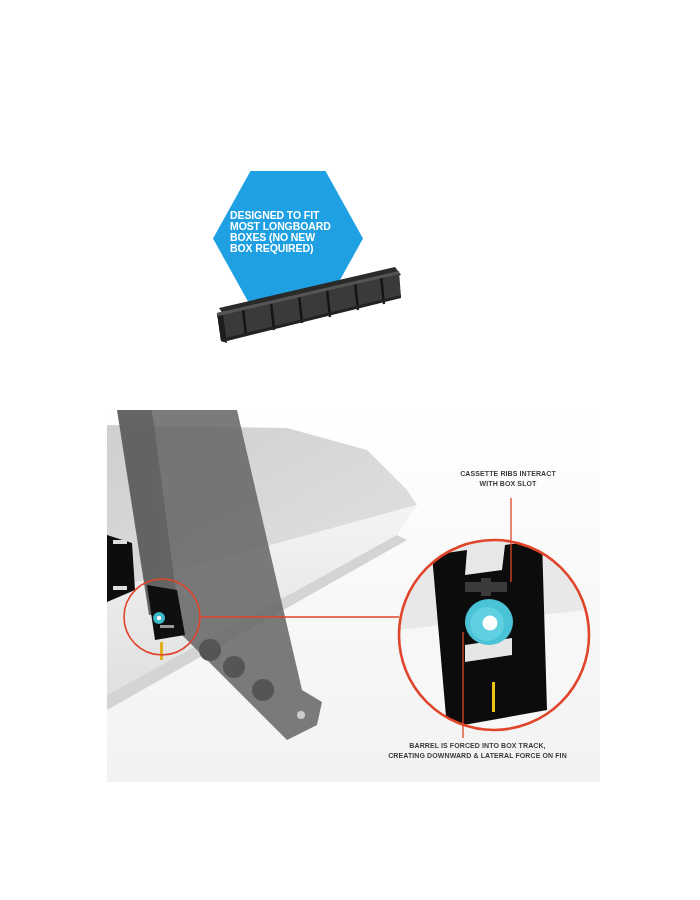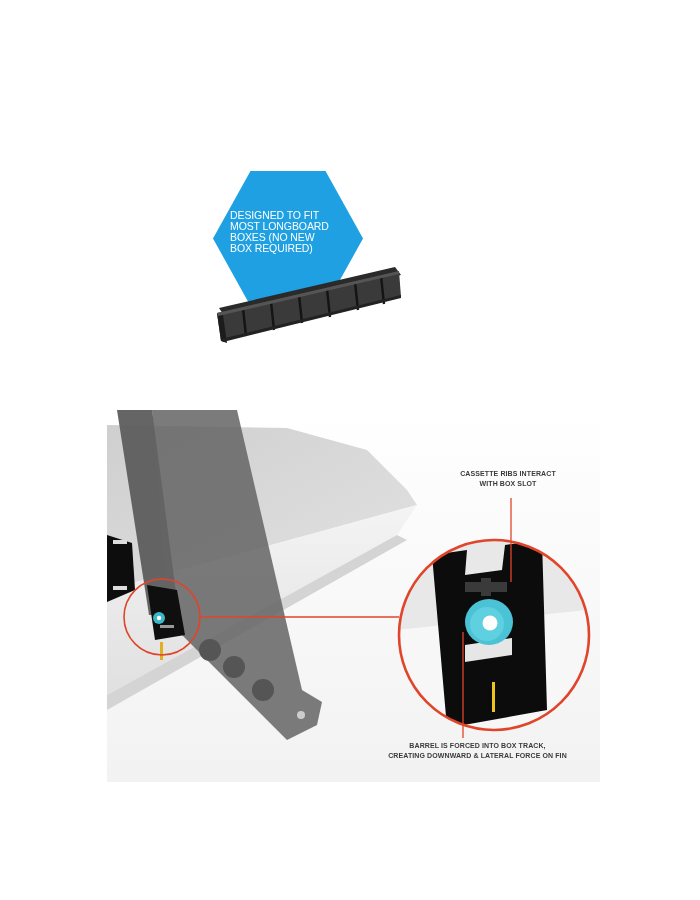--- a/index.html
+++ b/index.html
@@ -7,21 +7,21 @@
 
   
   .product-shot { position: absolute; left: 205px; top: 165px; width: 200px; height: 185px; }
   .hexagon {
     position: absolute; left: 8px; top: 6px; width: 150px; height: 135px;
     background: #1ea0e2;
     clip-path: polygon(25% 0%, 75% 0%, 100% 50%, 75% 100%, 25% 100%, 0% 50%);
   }
   .hex-text {
     position: absolute; left: 25px; top: 45px; width: 130px;
-    color: #ffffff; font-weight: normal; font-size: 10.5px; line-height: 11px; letter-spacing: -0.1px;
+    color: #ffffff; font-weight: bold; font-size: 10.5px; line-height: 11px; letter-spacing: -0.1px;
     text-transform: uppercase;
   }
   .cassette { position: absolute; left: 8px; top: 90px; width: 190px; height: 90px; }
 
   
   .diagram { position: absolute; left: 107px; top: 410px; width: 493px; height: 372px; overflow: hidden; background: #ffffff; }
   .diagram svg { position: absolute; left: 0; top: 0; }
 
   .callout-top {
     position: absolute; left: 443px; top: 469px; width: 130px;

